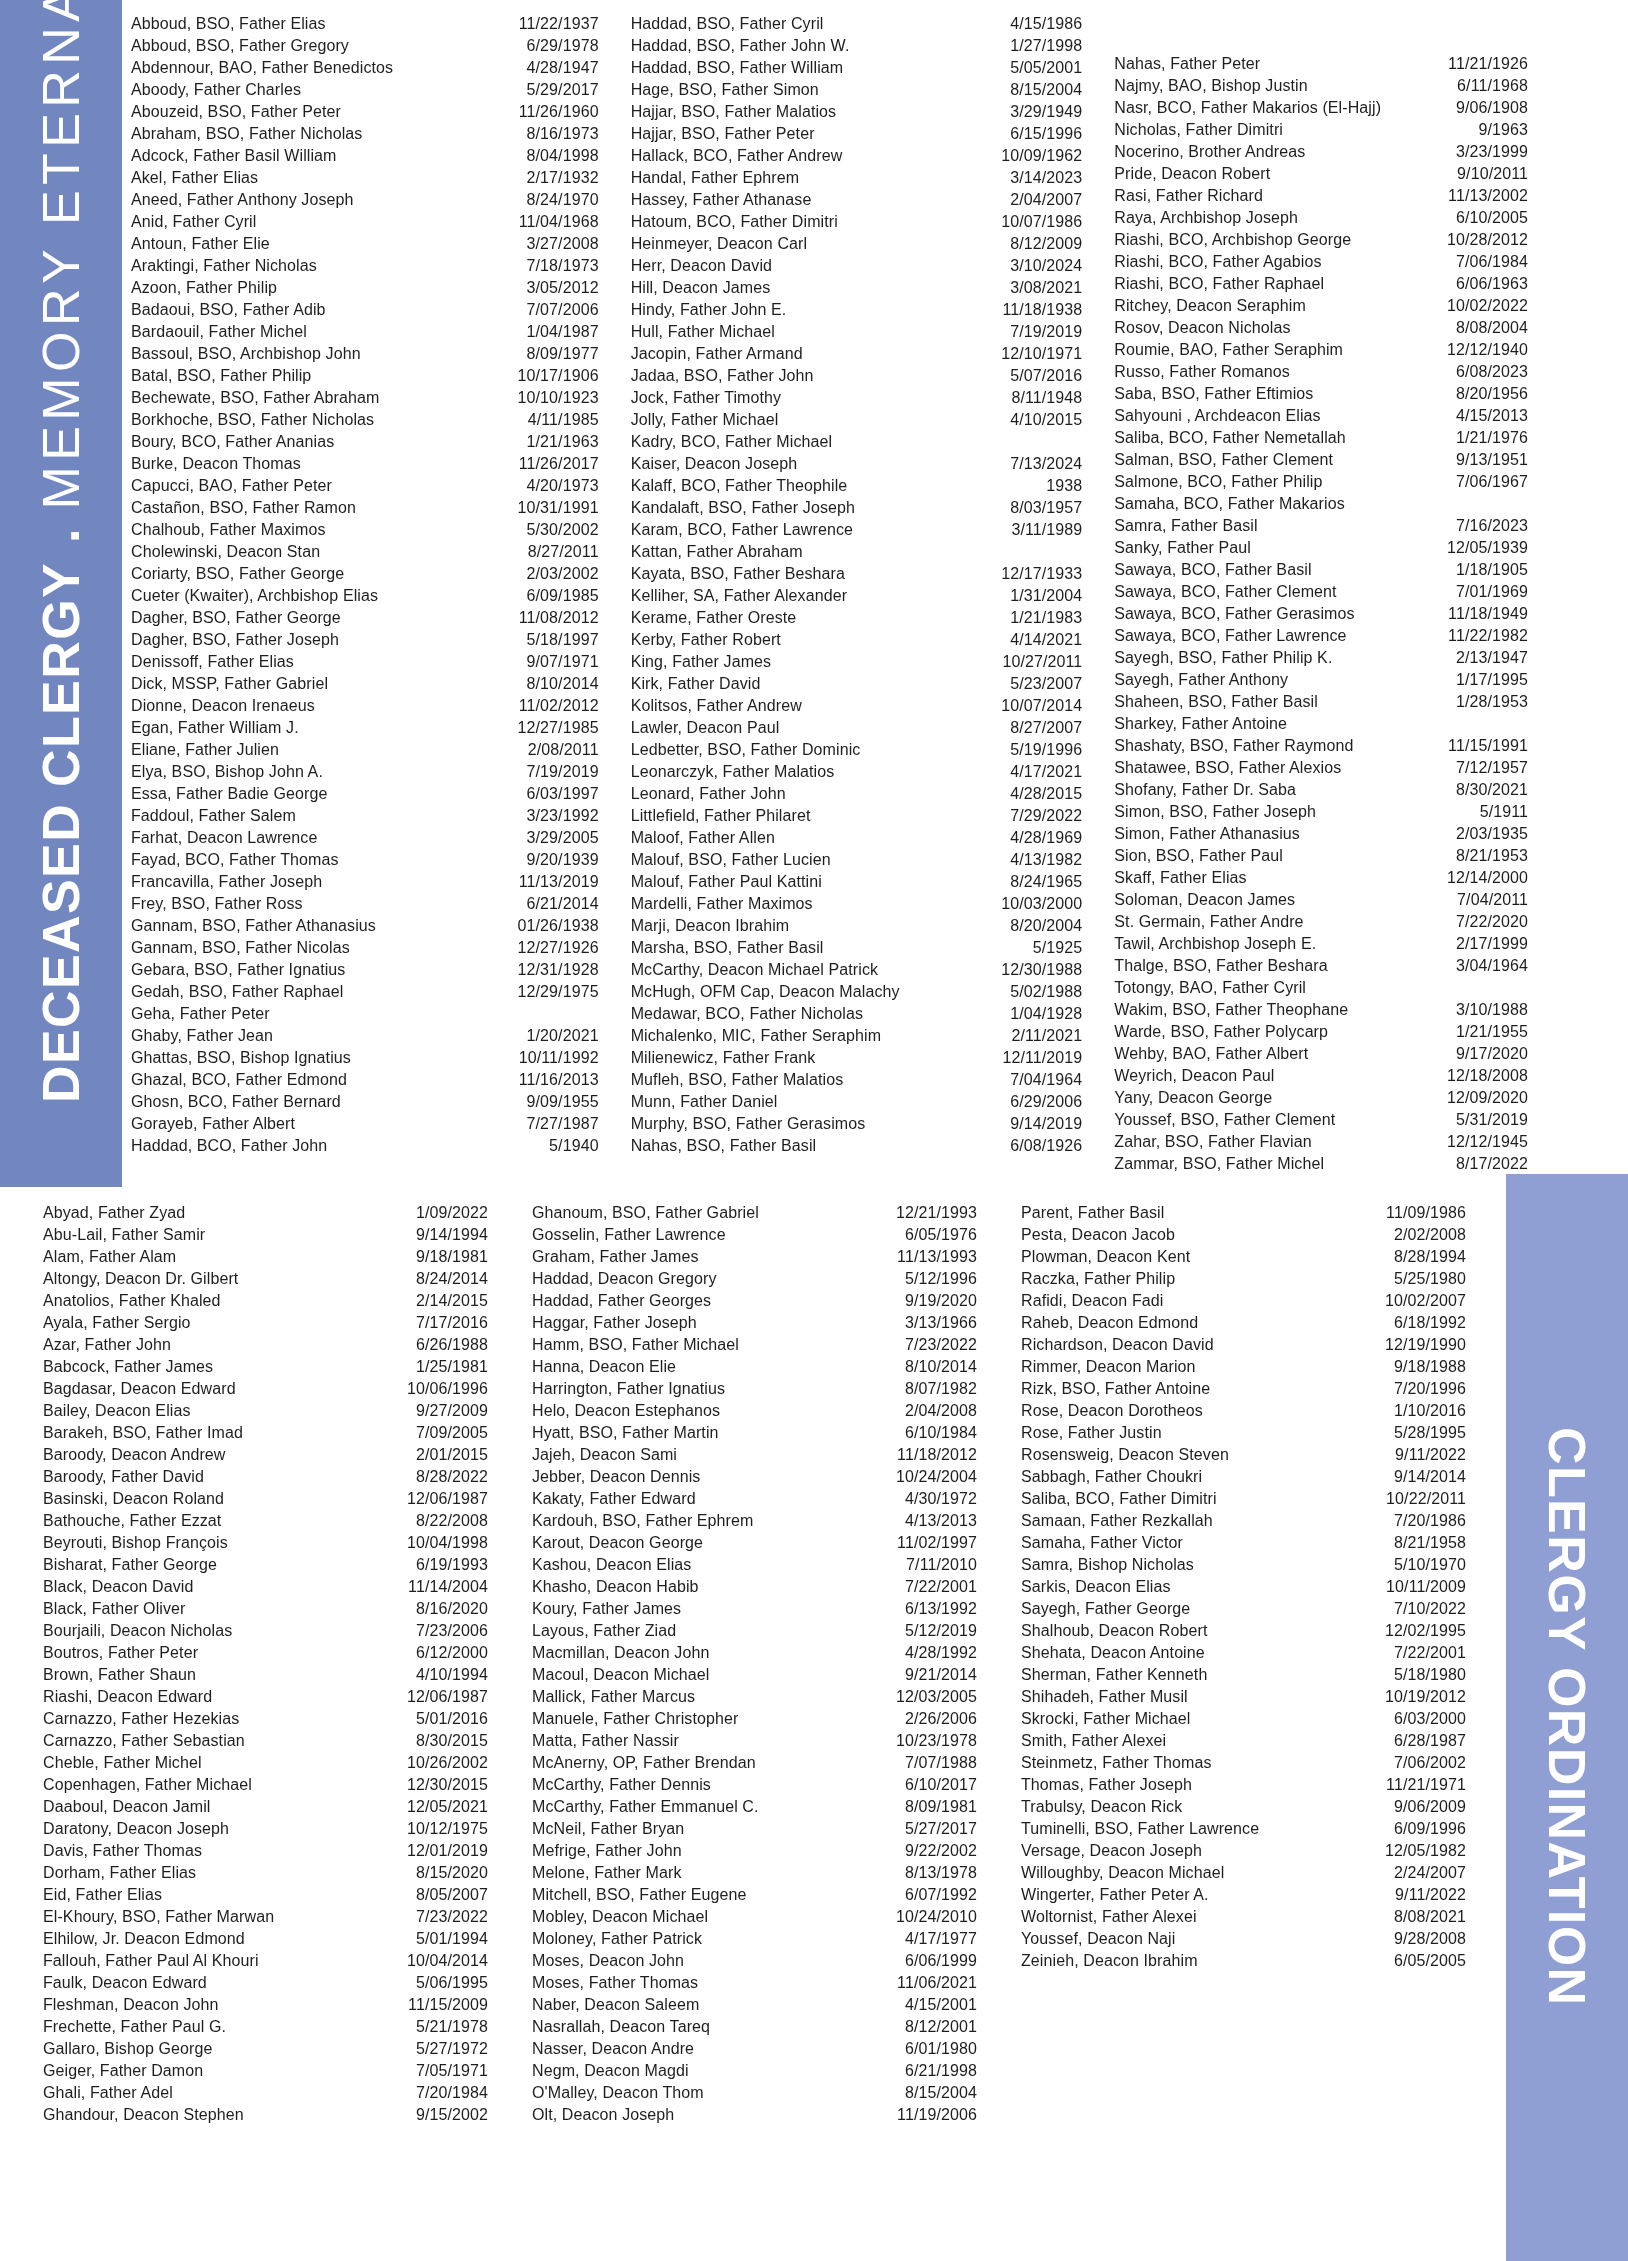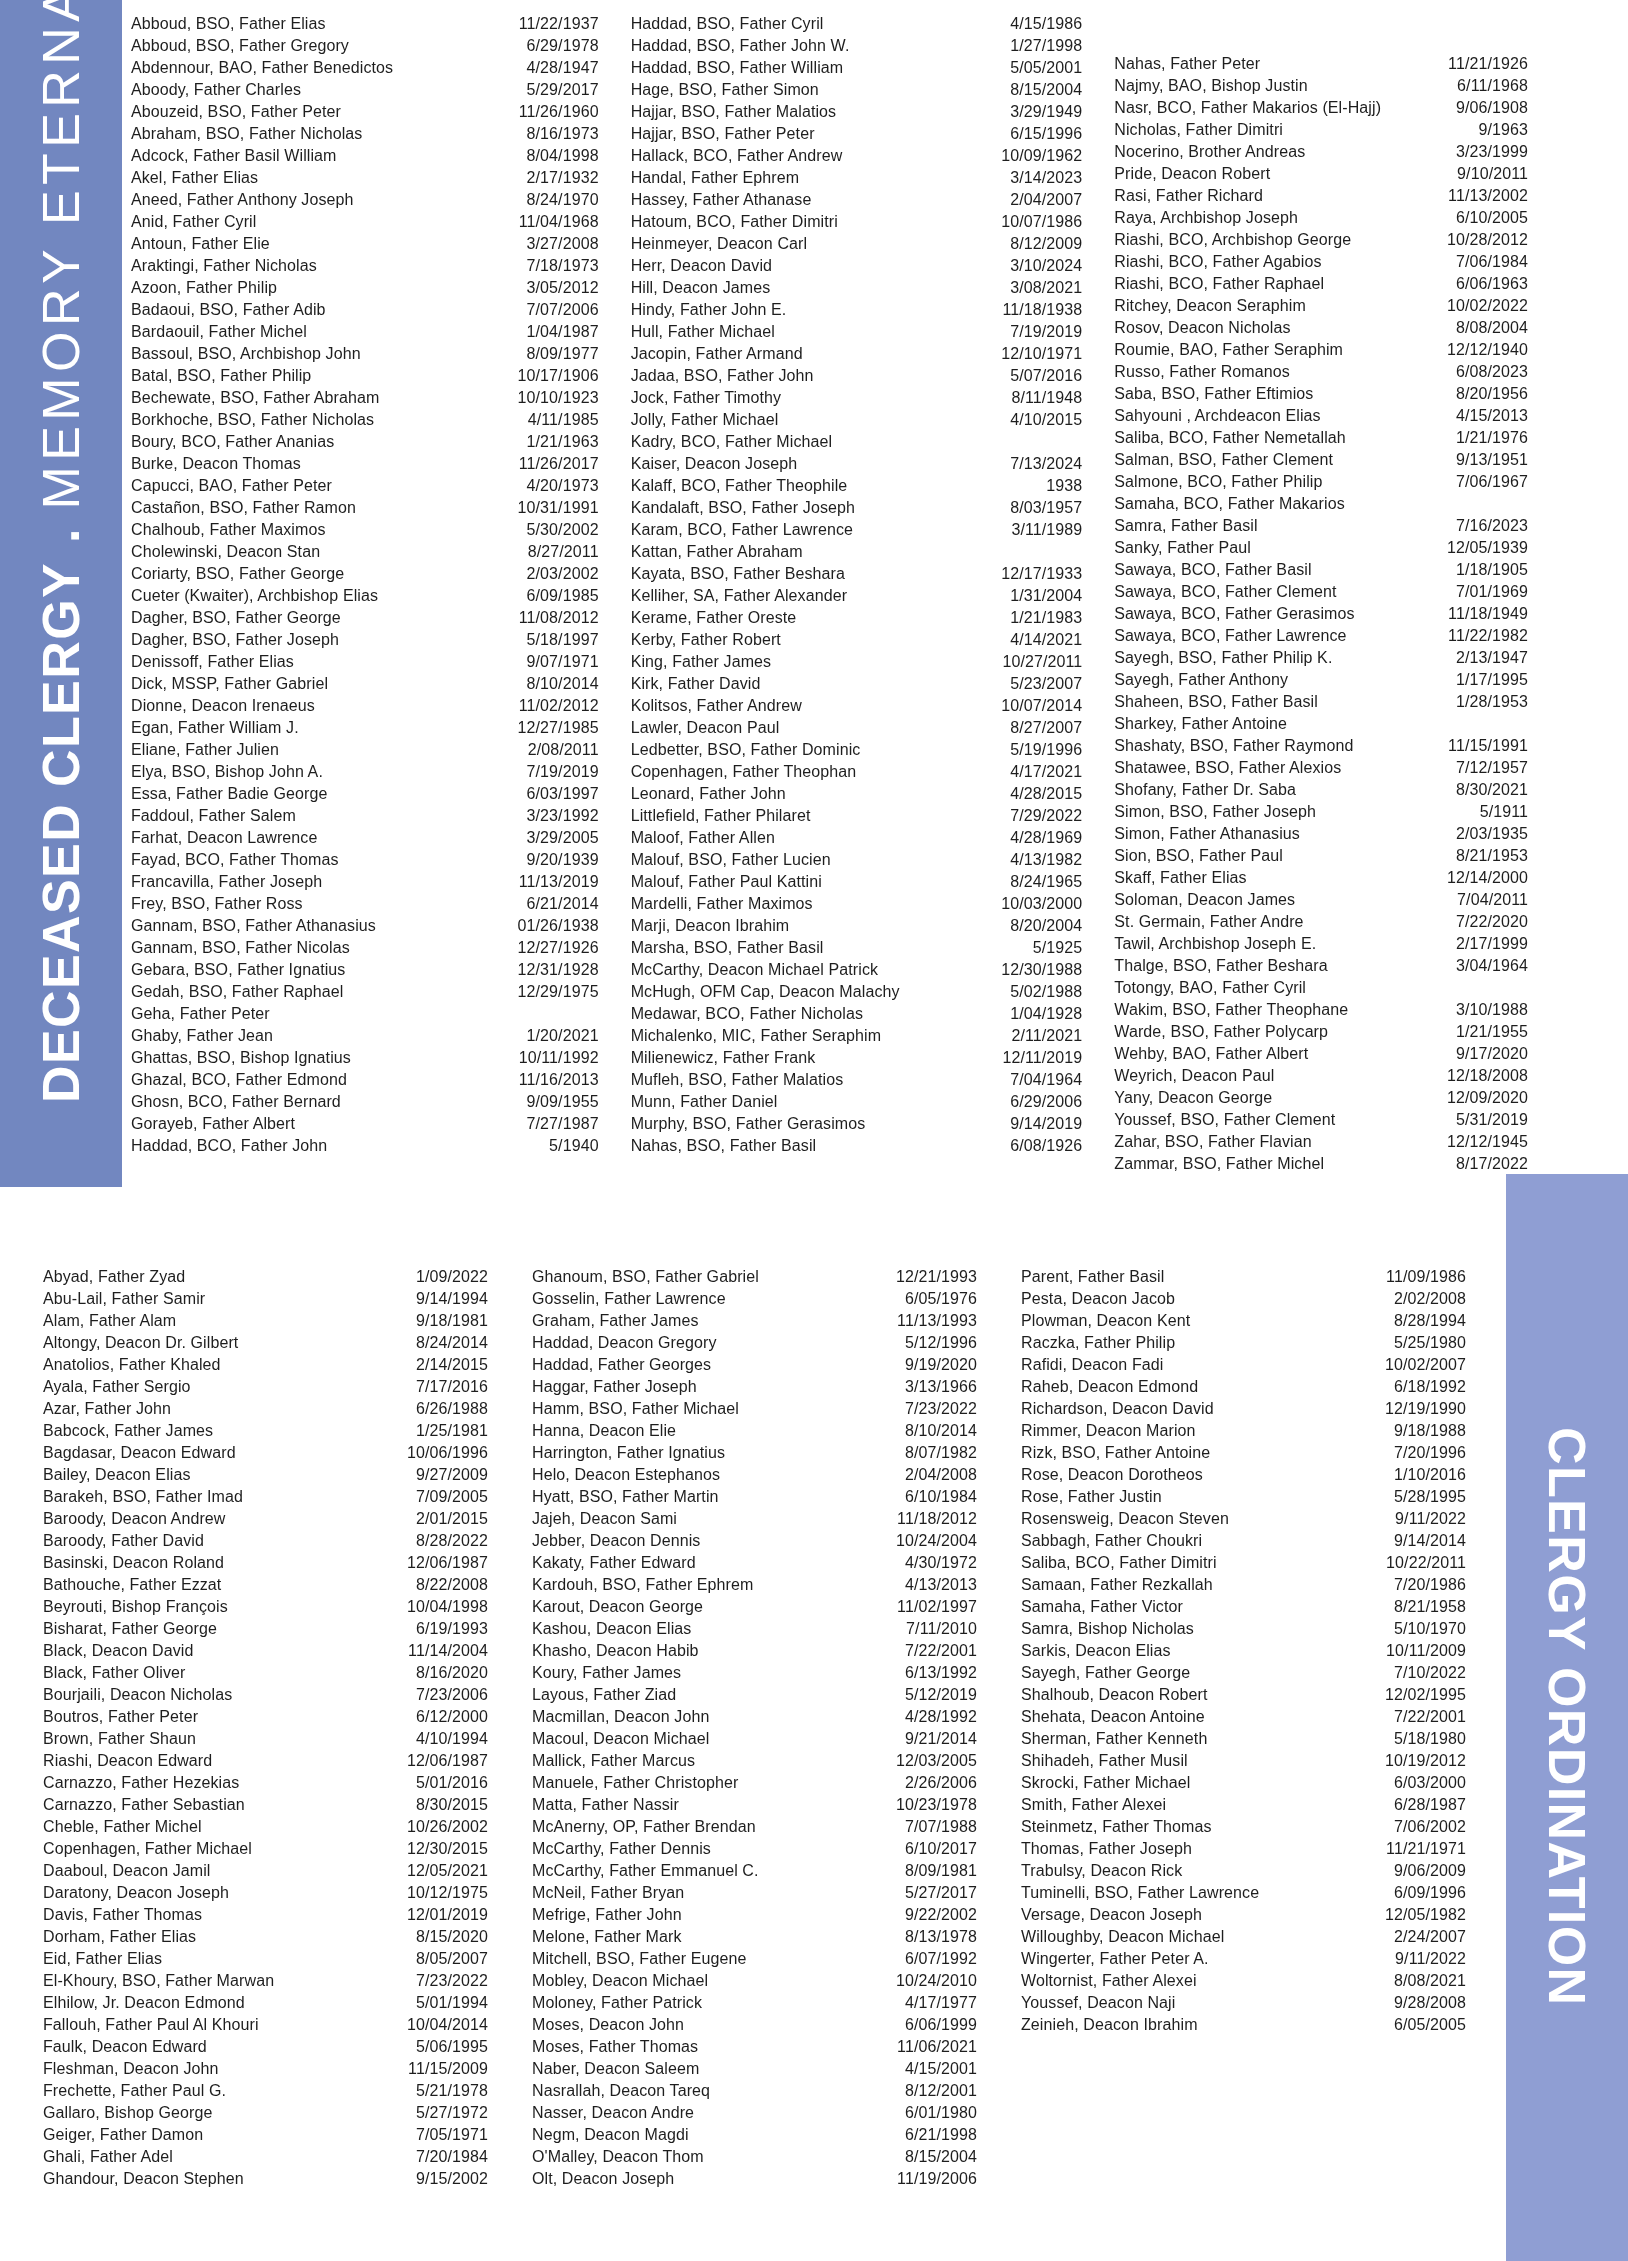--- a/index.html
+++ b/index.html
@@ -35,21 +35,21 @@
   }
   
   .top-lists{
     position:absolute;left:131px;top:12.7px;width:1397px;
     display:flex;gap:32px;justify-content:space-between;
   }
   .top-lists .col:nth-child(1){width:468px;}
   .top-lists .col:nth-child(2){width:452px;}
   .top-lists .col:nth-child(3){width:414px;margin-top:40px;}
   .bottom-lists{
-    position:absolute;left:43px;top:1266px;width:1424px;
+    position:absolute;left:43px;top:1202px;width:1424px;
     display:flex;gap:44px;
   }
   .bottom-lists .col{width:445px;}
   .row{
     display:flex;justify-content:space-between;align-items:baseline;
     height:22px;line-height:22px;font-size:16px;
     white-space:nowrap;letter-spacing:0.1px;
   }
   .row .n{overflow:visible;}
   .row .d{text-align:right;flex-shrink:0;padding-left:9px;}
@@ -407,21 +407,21 @@
       </div>
       <div class="row">
         <span class="n">Lawler, Deacon Paul</span>
         <span class="d">8/27/2007</span>
       </div>
       <div class="row">
         <span class="n">Ledbetter, BSO, Father Dominic</span>
         <span class="d">5/19/1996</span>
       </div>
       <div class="row">
-        <span class="n">Copenhagen, Father Theophan</span>
+        <span class="n">Leonarczyk, Father Malatios</span>
         <span class="d">4/17/2021</span>
       </div>
       <div class="row">
         <span class="n">Leonard, Father John</span>
         <span class="d">4/28/2015</span>
       </div>
       <div class="row">
         <span class="n">Littlefield, Father Philaret</span>
         <span class="d">7/29/2022</span>
       </div>

